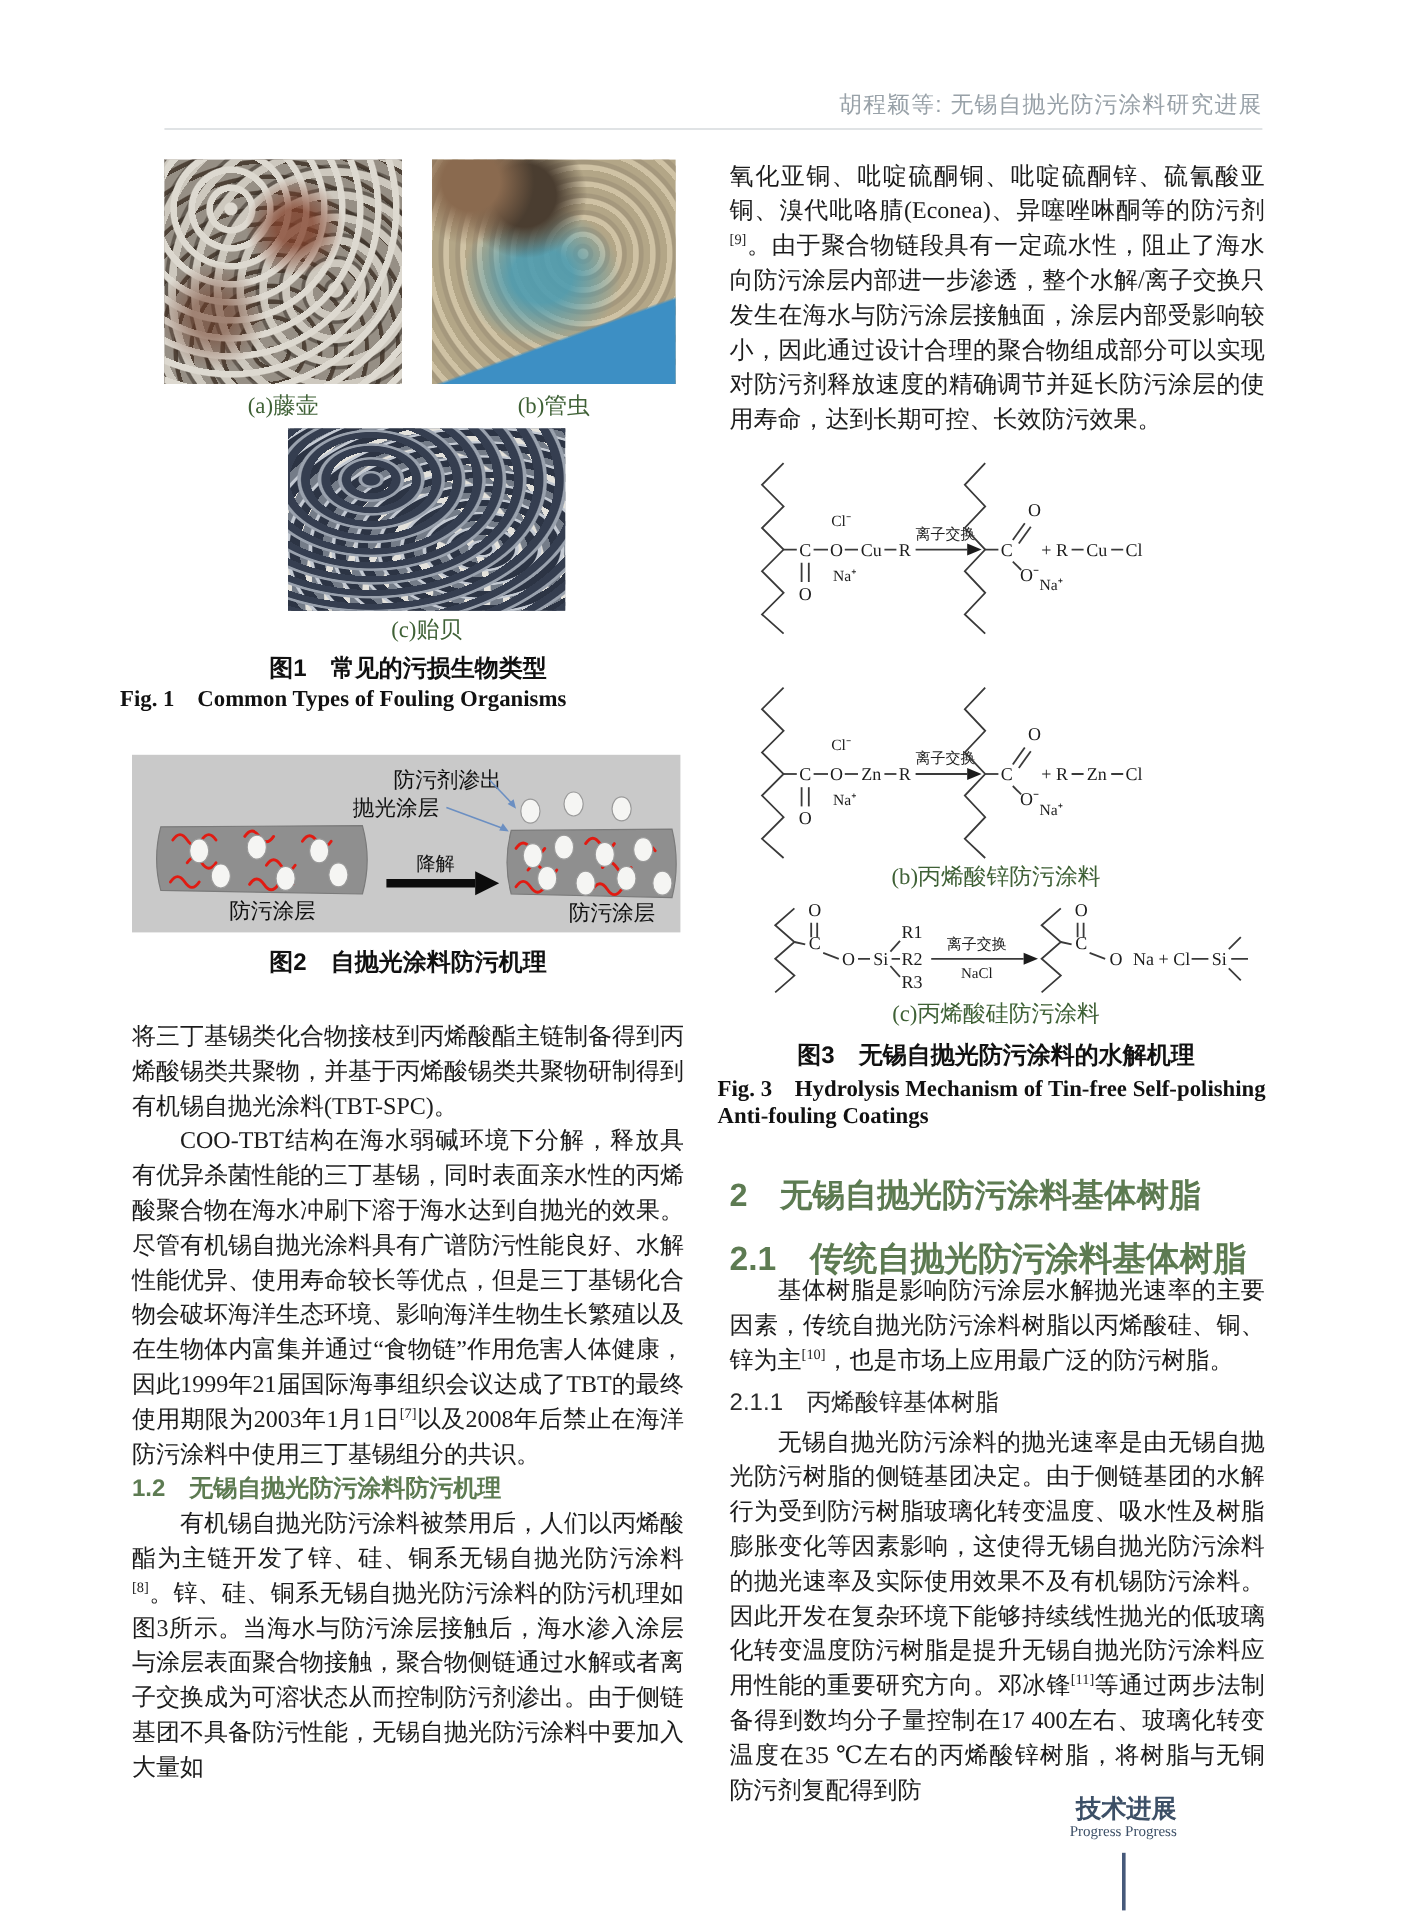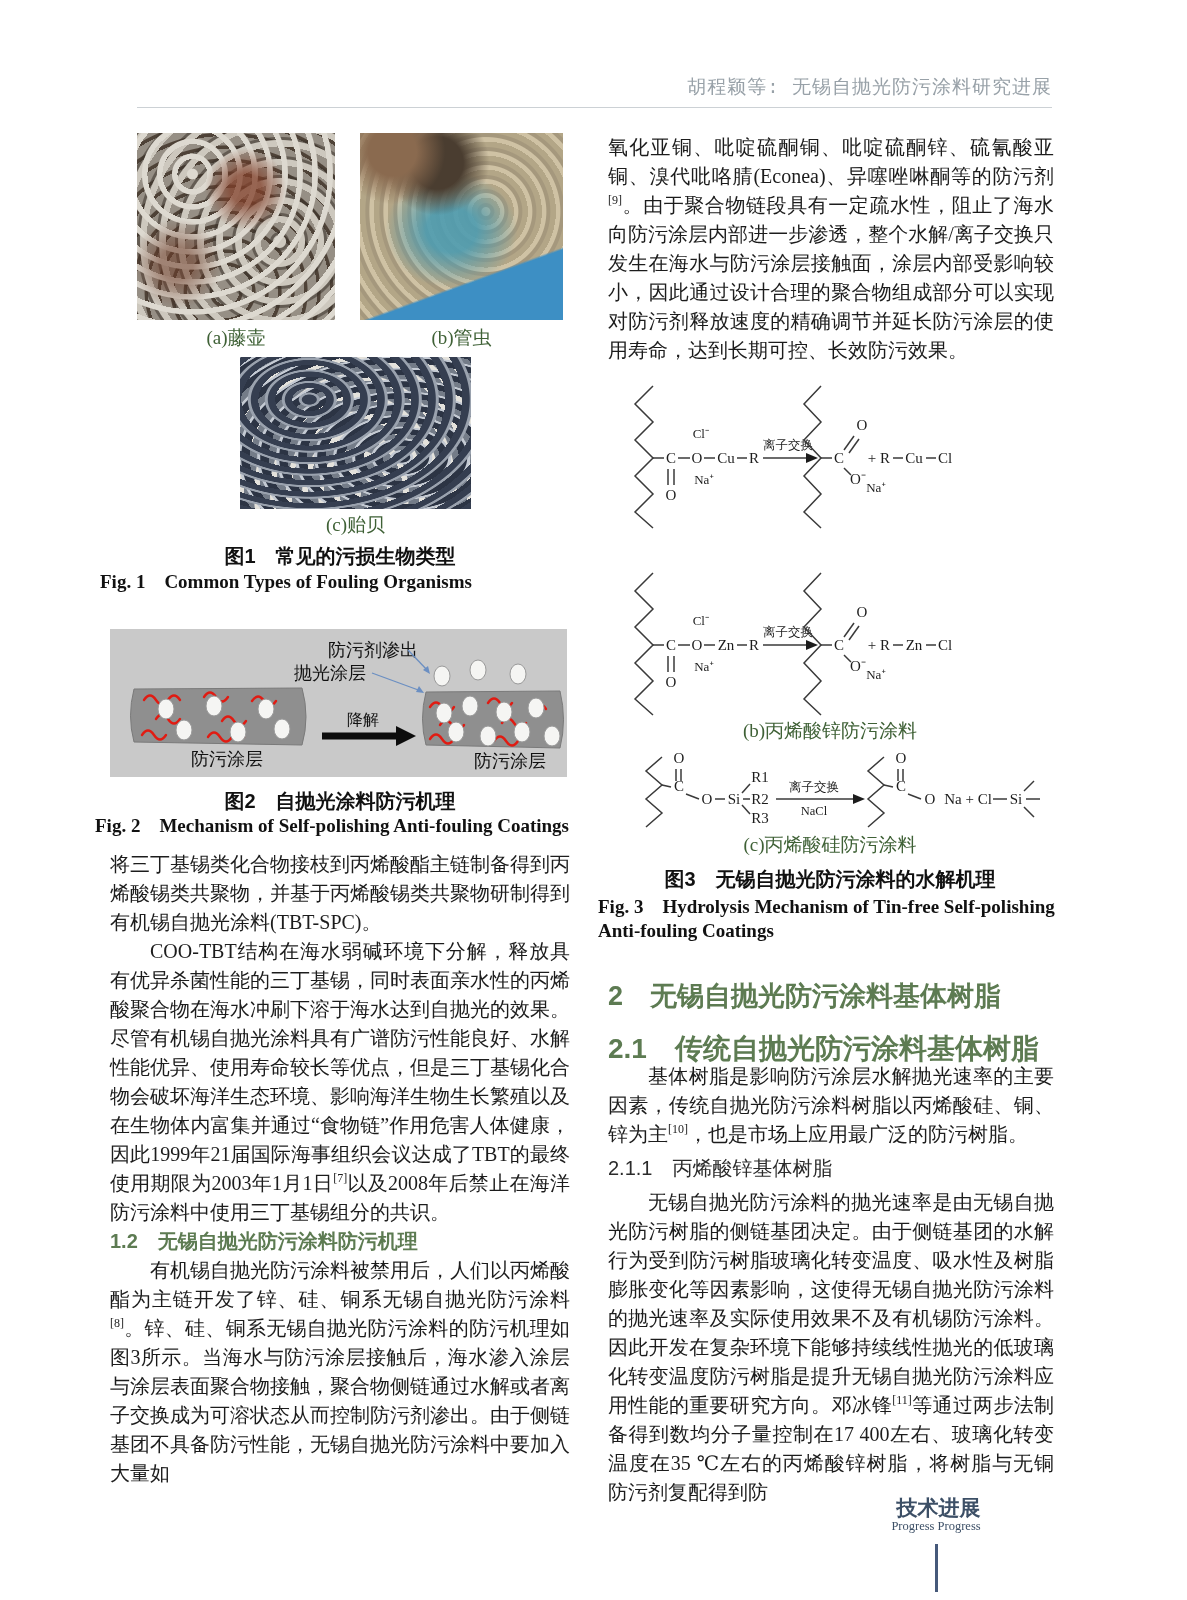--- a/index.html
+++ b/index.html
@@ -3,21 +3,21 @@
 <meta charset="utf-8">
 <title>Journal Page</title>
 <style>
   html,body{margin:0;padding:0;background:#e9e9e9;}
   .page{position:relative;width:1187px;height:1600px;background:#ffffff;margin:0 auto;
         overflow:hidden;font-family:"Liberation Serif","DejaVu Serif",serif;color:#1c1c1c;}
   .abs{position:absolute;}
 
   
   .running-header{left:137px;top:74px;width:915px;text-align:right;font-size:19px;letter-spacing:1px;
-        color:#98a1a8;font-family:Liberation Mono, monospace;}
+        color:#98a1a8;font-family:Liberation Sans, sans-serif;}
   .header-rule{left:137px;top:107px;width:915px;height:1px;background:#ccd1d5;}
 
   
   .textcol{font-size:20px;line-height:29px;text-align:justify;}
   .textcol p{margin:0;}
   .indent{text-indent:2em;}
   sup{font-size:12px;line-height:0;}
 
   
   .h-green{font-family:"Liberation Sans","DejaVu Sans",sans-serif;font-weight:bold;color:#5d7b52;
@@ -161,21 +161,20 @@
         <ellipse class="part" cx="426" cy="79" rx="8" ry="10"></ellipse>
         <ellipse class="part" cx="346" cy="103" rx="8" ry="10"></ellipse>
         <ellipse class="part" cx="378" cy="107" rx="8" ry="10"></ellipse>
         <ellipse class="part" cx="412" cy="103" rx="8" ry="10"></ellipse>
         <ellipse class="part" cx="442" cy="107" rx="8" ry="10"></ellipse>
       </g>
       <text class="f2label" x="400" y="138">防污涂层</text>
     </svg>
   </div>
   <div class="abs figcap-cn" style="left:110px;top:788px;width:460px">图2　自抛光涂料防污机理</div>
-  <div class="abs figcap-en" style="left:95px;top:813px;width:490px">Fig. 2　Mechanism of Self-polishing Anti-fouling Coatings</div>
 
   <div class="abs textcol" style="left:110px;top:850px;width:460px">
     <p>将三丁基锡类化合物接枝到丙烯酸酯主链制备得到丙烯酸锡类共聚物，并基于丙烯酸锡类共聚物研制得到有机锡自抛光涂料(TBT-SPC)。</p>
     <p class="indent">COO-TBT结构在海水弱碱环境下分解，释放具有优异杀菌性能的三丁基锡，同时表面亲水性的丙烯酸聚合物在海水冲刷下溶于海水达到自抛光的效果。尽管有机锡自抛光涂料具有广谱防污性能良好、水解性能优异、使用寿命较长等优点，但是三丁基锡化合物会破坏海洋生态环境、影响海洋生物生长繁殖以及在生物体内富集并通过“食物链”作用危害人体健康，因此1999年21届国际海事组织会议达成了TBT的最终使用期限为2003年1月1日<sup>[7]</sup>以及2008年后禁止在海洋防污涂料中使用三丁基锡组分的共识。</p>
     <p class="h-green">1.2　无锡自抛光防污涂料防污机理</p>
     <p class="indent">有机锡自抛光防污涂料被禁用后，人们以丙烯酸酯为主链开发了锌、硅、铜系无锡自抛光防污涂料<sup>[8]</sup>。锌、硅、铜系无锡自抛光防污涂料的防污机理如图3所示。当海水与防污涂层接触后，海水渗入涂层与涂层表面聚合物接触，聚合物侧链通过水解或者离子交换成为可溶状态从而控制防污剂渗出。由于侧链基团不具备防污性能，无锡自抛光防污涂料中要加入大量如</p>
   </div>
 
   <div class="abs textcol" style="left:608px;top:133px;width:446px">
     <p>氧化亚铜、吡啶硫酮铜、吡啶硫酮锌、硫氰酸亚铜、溴代吡咯腈(Econea)、异噻唑啉酮等的防污剂<sup>[9]</sup>。由于聚合物链段具有一定疏水性，阻止了海水向防污涂层内部进一步渗透，整个水解/离子交换只发生在海水与防污涂层接触面，涂层内部受影响较小，因此通过设计合理的聚合物组成部分可以实现对防污剂释放速度的精确调节并延长防污涂层的使用寿命，达到长期可控、长效防污效果。</p>

